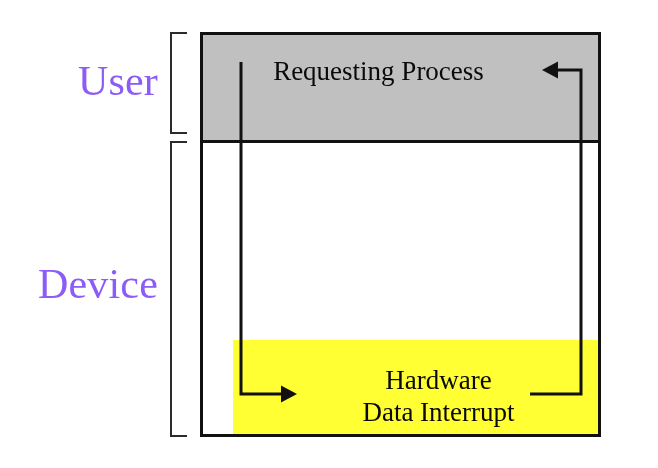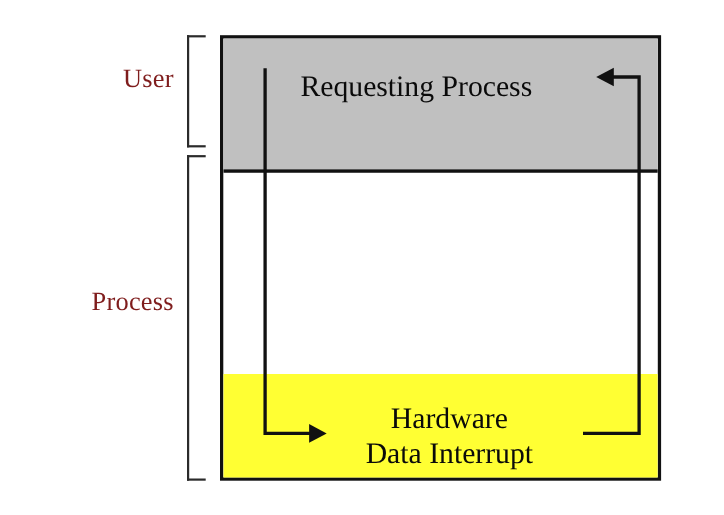--- a/index.html
+++ b/index.html
@@ -19,23 +19,23 @@
   #stage {
     position: absolute;
     left: 0; top: 0;
     width: 658px;
     height: 468px;
   }
 
   
   .side-label {
     position: absolute;
-    font-size: 24px;
+    font-size: 42px;
     line-height: 1;
-    color: #7f1d1d;
+    color: #8b5cf6;
     letter-spacing: 0.2px;
     white-space: nowrap;
     text-align: right;
   }
   #label-user   { left: 26px; top: 60px;  width: 132px; }
   #label-kernel { left: 14px; top: 263px; width: 144px; }
 
   
   .bracket {
     position: absolute;
@@ -63,24 +63,24 @@
     left: 0;
     width: 100%;
     box-sizing: border-box;
     display: flex;
     flex-direction: column;
     align-items: center;
     justify-content: center;
   }
   .band-sep { border-bottom: 3px solid #111111; }
 
-  #band-user     { top: 0px;   height: 122px; }
+  #band-user     { top: 0px;   height: 108px; }
   #band-driver   { top: 102px; height: 98px;  }
   #band-handler  { top: 200px; height: 105px; }
-  #band-hardware { top: 305px; height: 97px;  }
+  #band-hardware { top: 305px; height: 97px; margin-left: 30px;  }
 
   .band-text {
     font-size: 27px;
     line-height: 1.18;
     color: #0a0a0a;
     white-space: nowrap;
     position: relative;
     z-index: 3;
   }
   #txt-requesting { transform: translate(-22px, -16px); }
@@ -103,21 +103,21 @@
     pointer-events: none;
     z-index: 5;
   }
 </style>
 </head>
 <body>
 
 <div id="stage">
 
   <div class="side-label" id="label-user">User</div>
-  <div class="side-label" id="label-kernel">Process</div>
+  <div class="side-label" id="label-kernel">Device</div>
 
   <div class="bracket" id="bracket-user"></div>
   <div class="bracket" id="bracket-kernel"></div>
 
   <div id="stack">
 
     <div class="band band-sep" id="band-user" style="background:#C0C0C0">
       <span class="band-text" id="txt-requesting">Requesting Process</span>
     </div>
 

